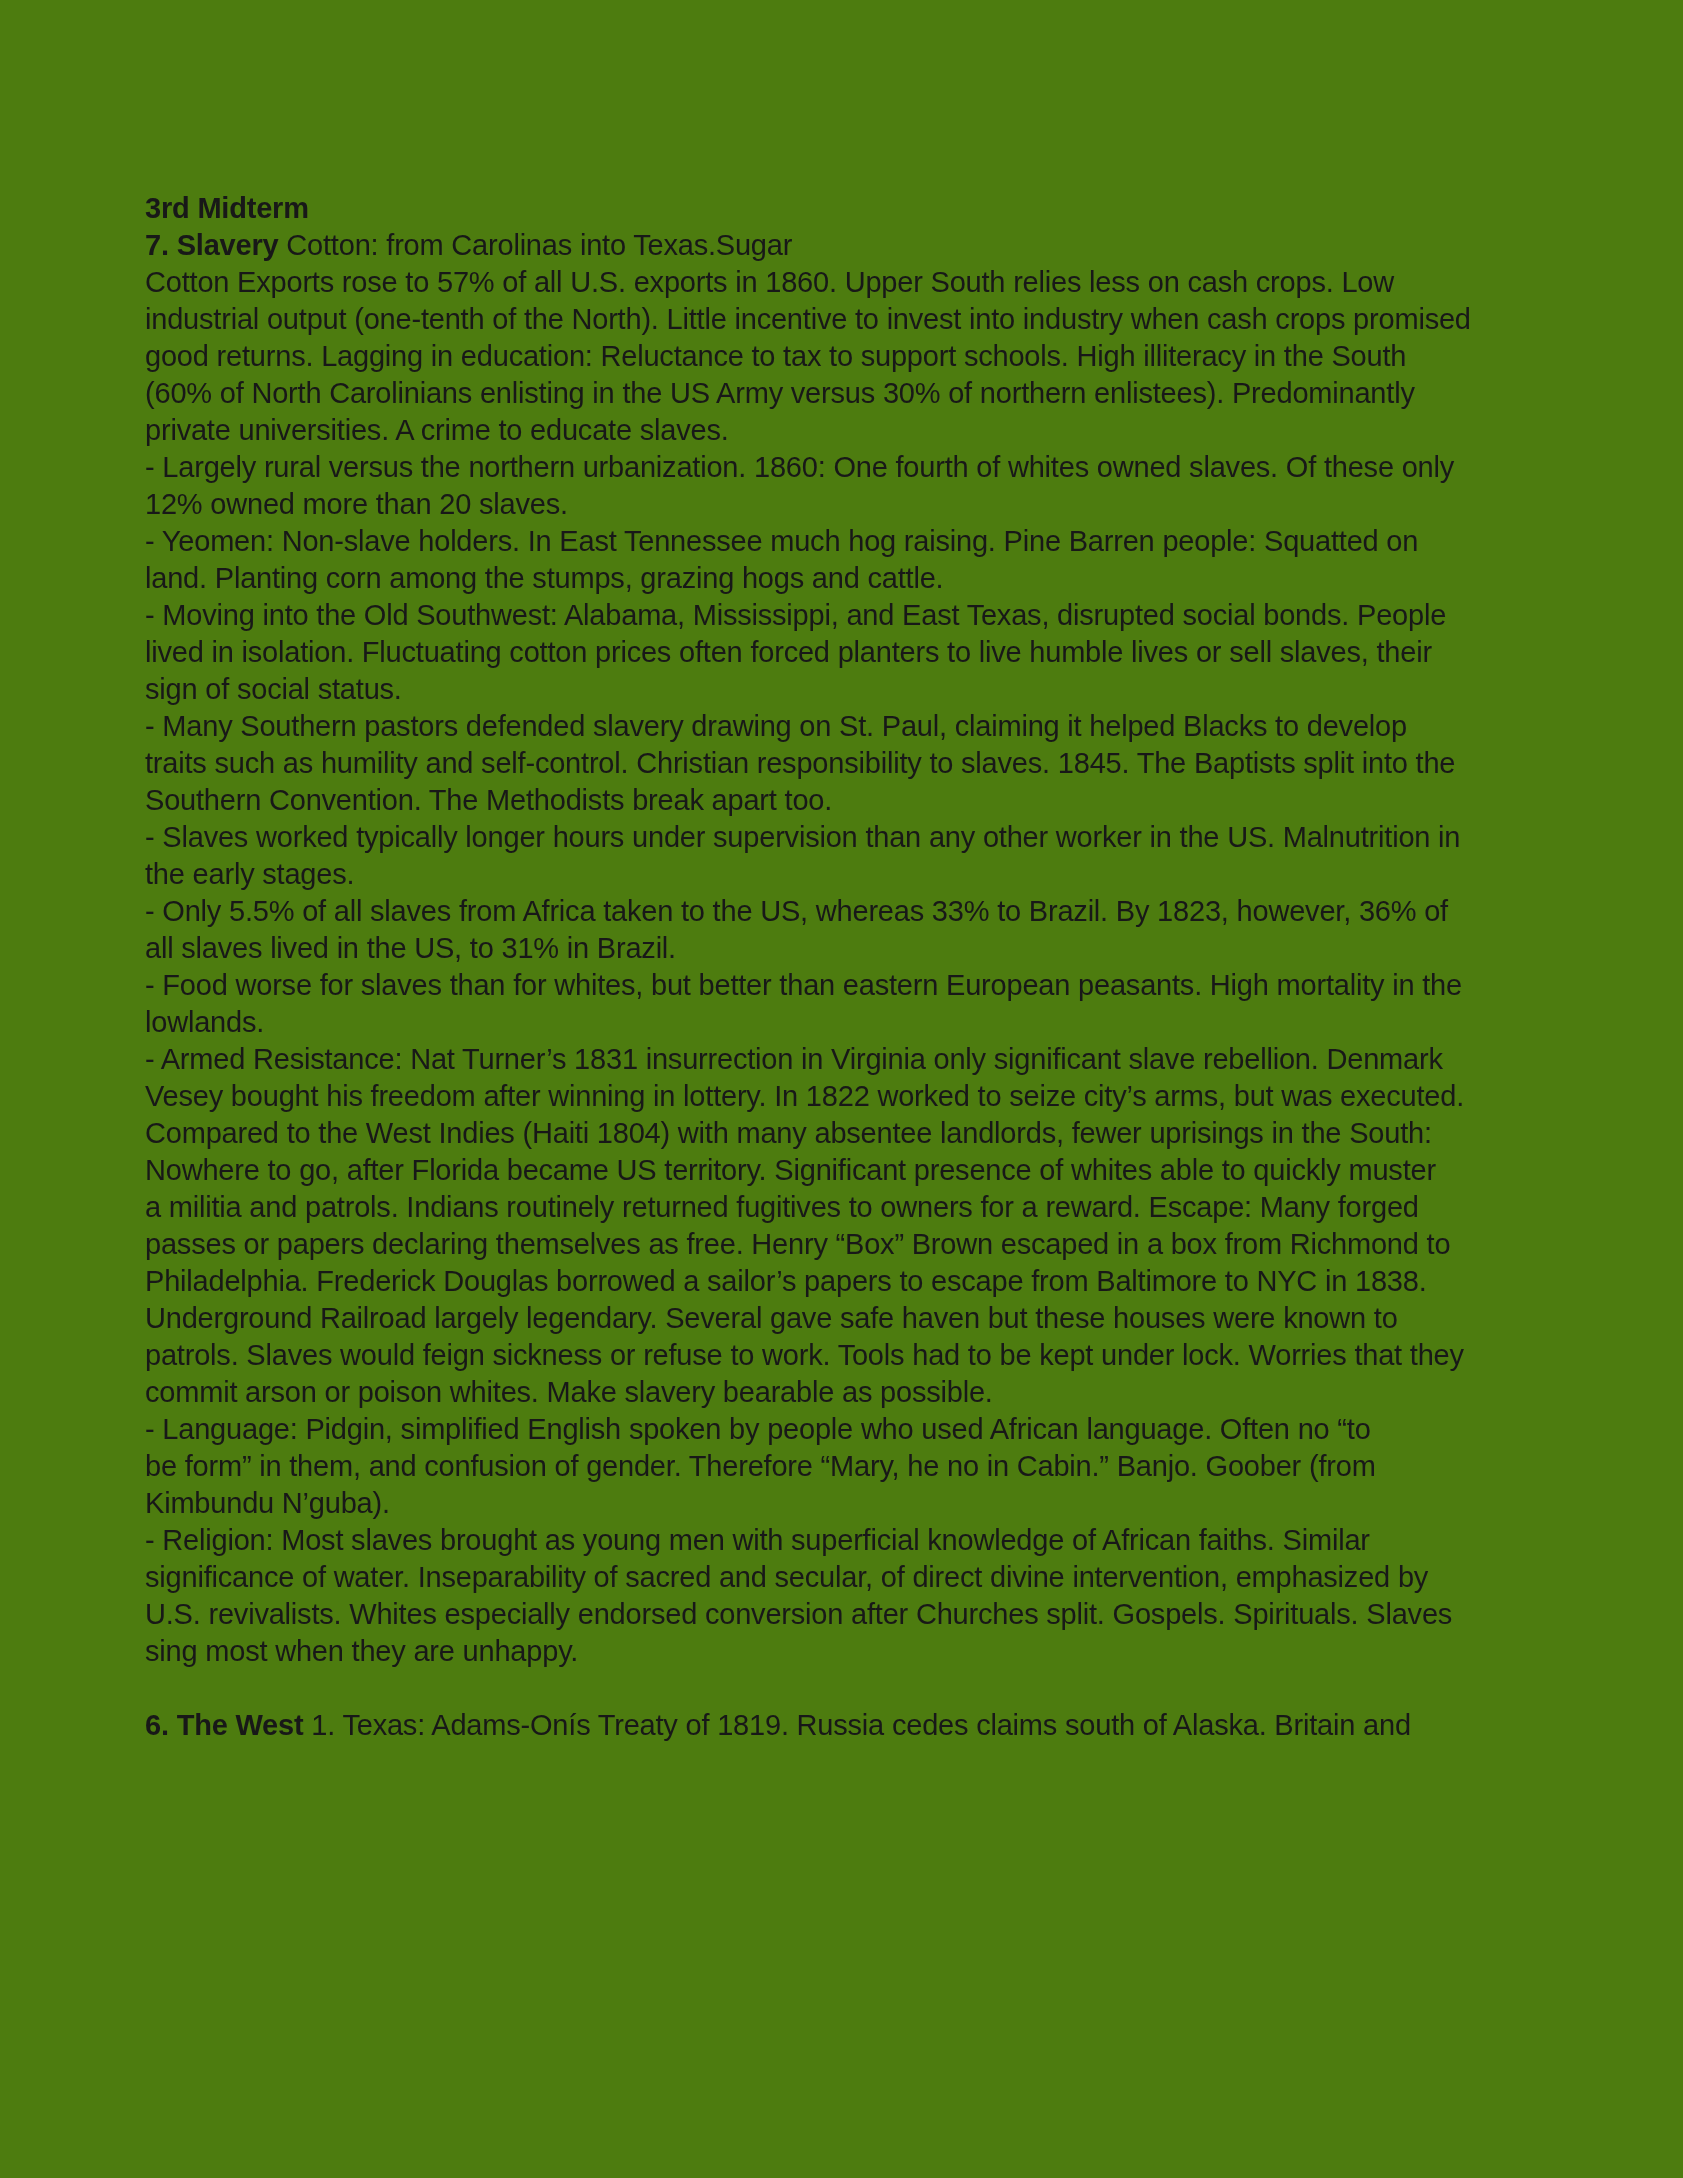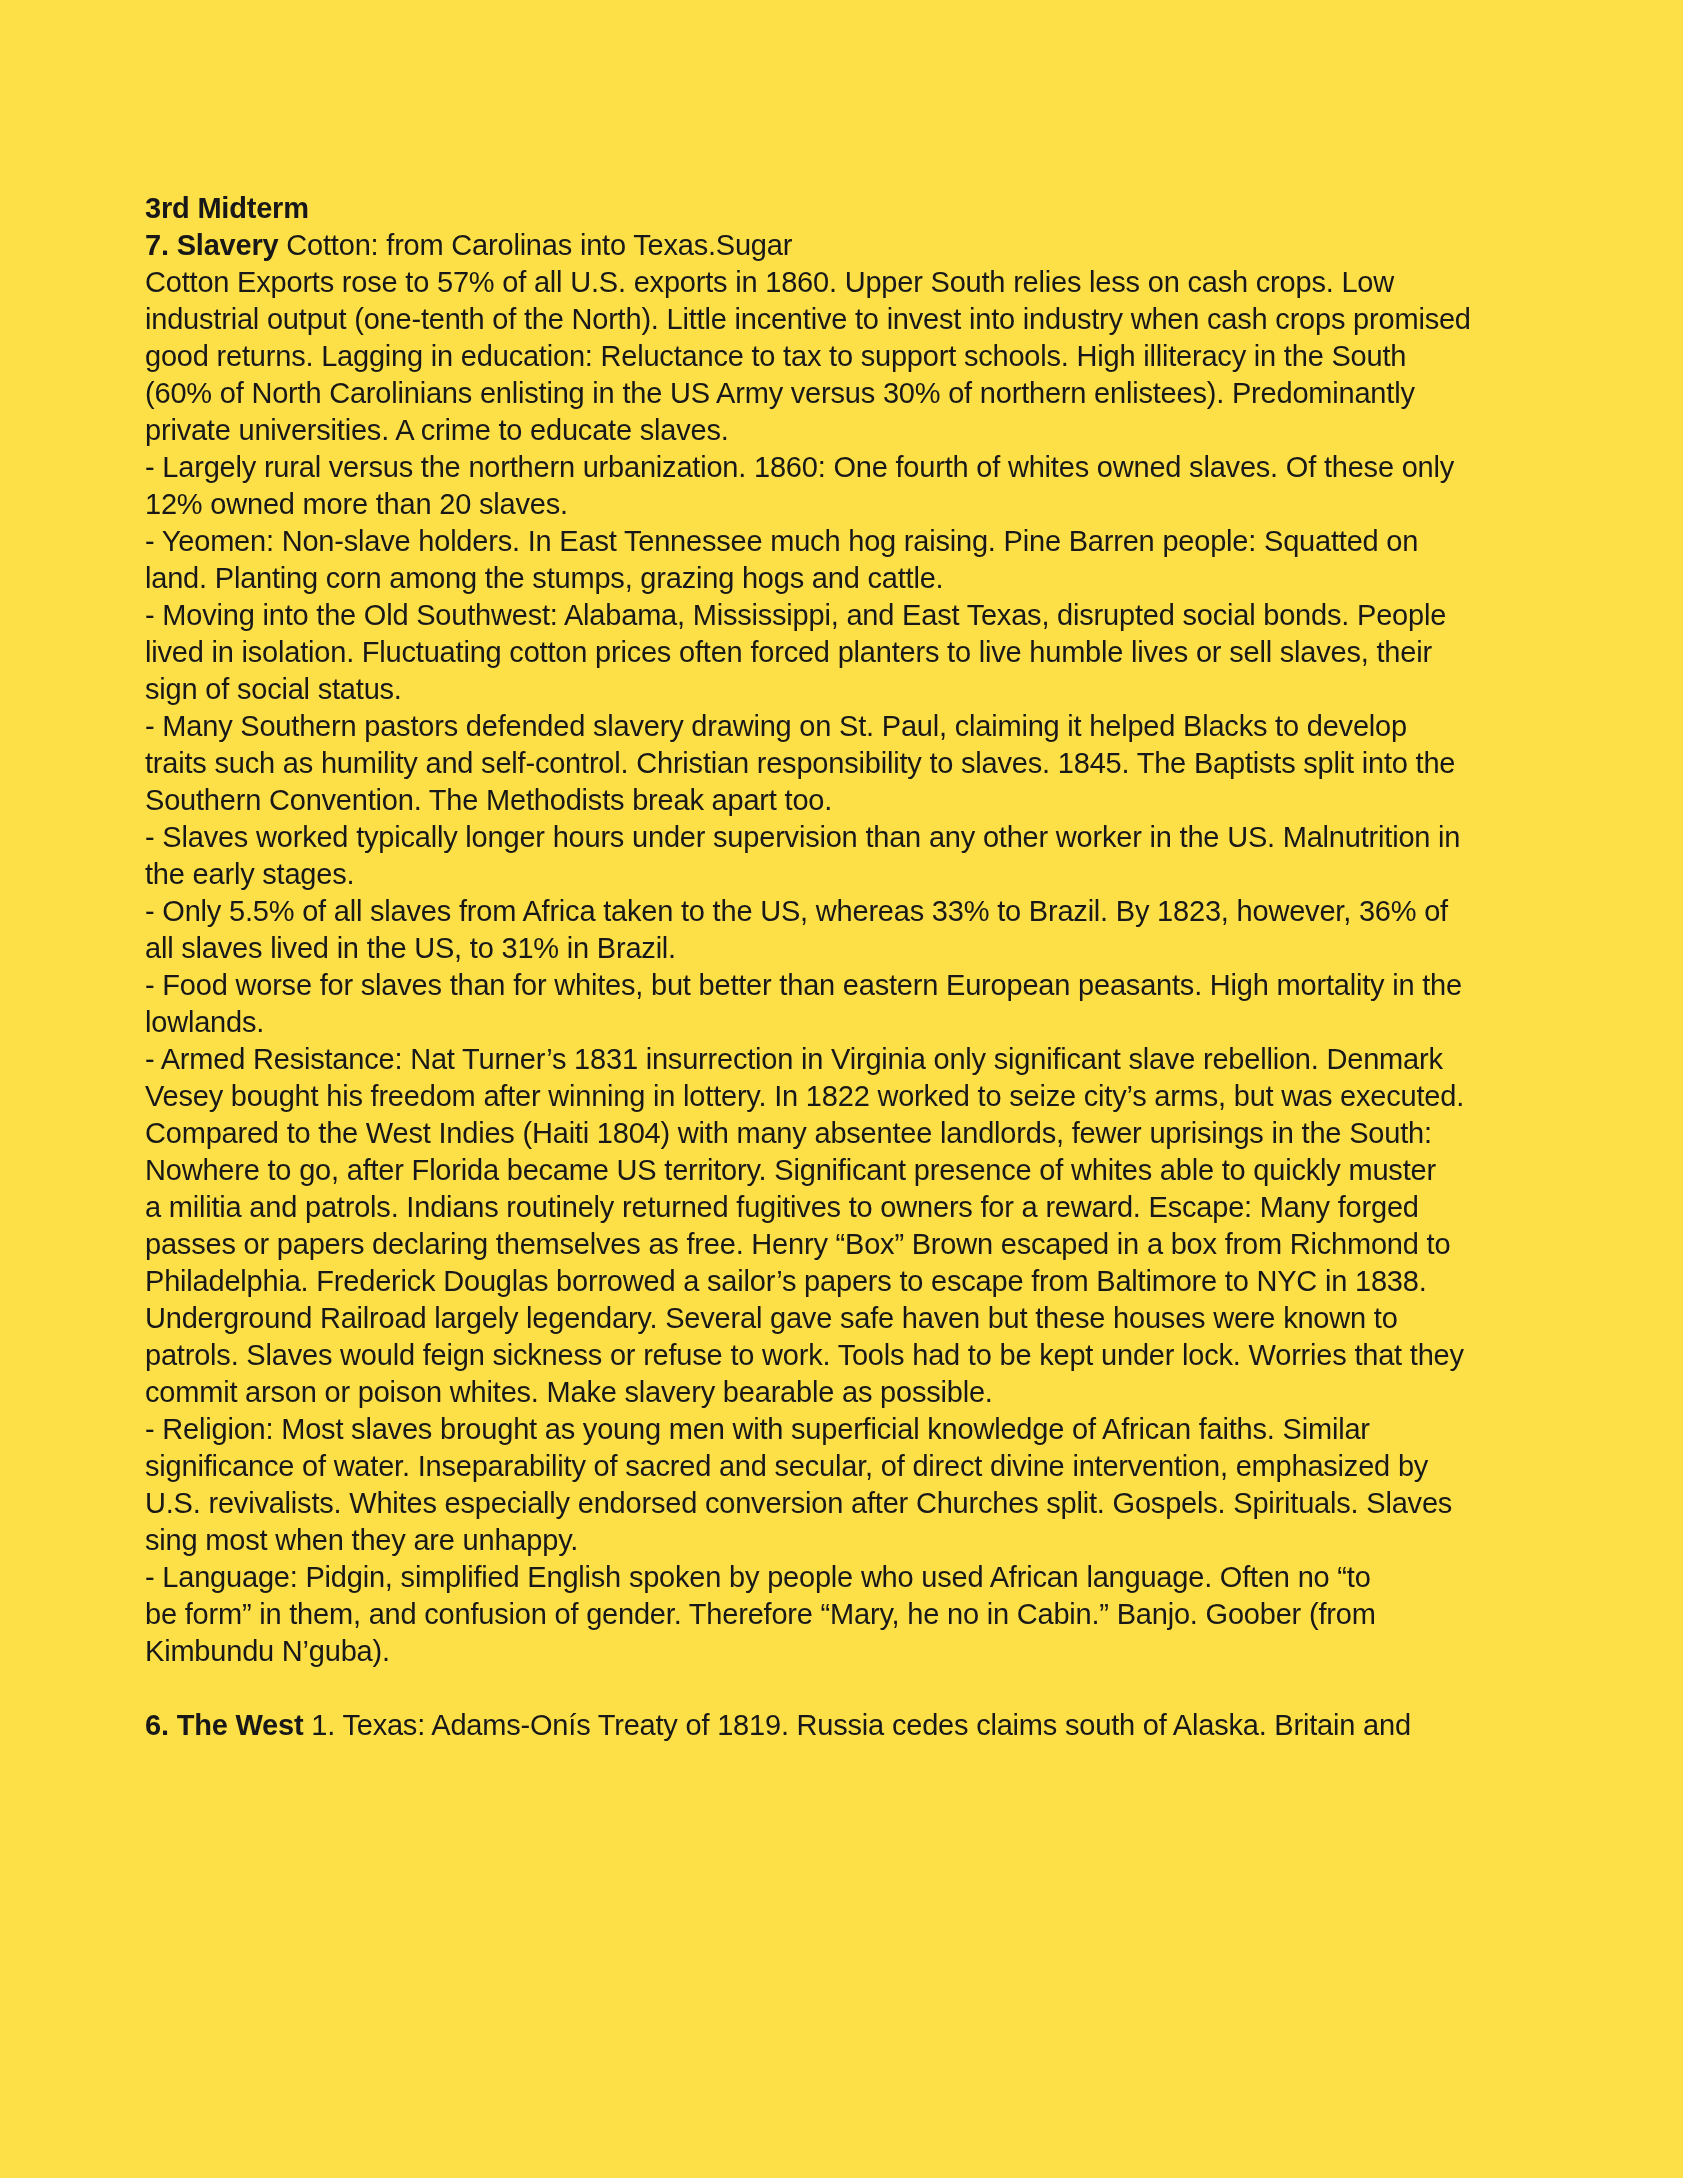--- a/index.html
+++ b/index.html
@@ -4,21 +4,21 @@
 <style>
   html, body {
     margin: 0;
     padding: 0;
     background: #ffffff;
   }
   .sheet {
     position: relative;
     width: 1683px;
     height: 2178px;
-    background: #fde047;
+    background: #4d7c0f;
     overflow: hidden;
     font-family: "Liberation Sans", sans-serif;
     color: #181818;
   }
   .content {
     position: absolute;
     left: 145px;
     top: 190px;
     width: 1426px;
   }
@@ -45,19 +45,19 @@
       <p class="para"><strong>7. Slavery </strong>Cotton: from Carolinas into Texas.Sugar</p>
       <p class="para">Cotton Exports rose to 57% of all U.S. exports in 1860. Upper South relies less on cash crops. Low<br>industrial output (one-tenth of the North). Little incentive to invest into industry when cash crops promised<br>good returns. Lagging in education: Reluctance to tax to support schools. High illiteracy in the South<br>(60% of North Carolinians enlisting in the US Army versus 30% of northern enlistees). Predominantly<br>private universities. A crime to educate slaves.</p>
       <p class="para">- Largely rural versus the northern urbanization. 1860: One fourth of whites owned slaves. Of these only<br>12% owned more than 20 slaves.</p>
       <p class="para">- Yeomen: Non-slave holders. In East Tennessee much hog raising. Pine Barren people: Squatted on<br>land. Planting corn among the stumps, grazing hogs and cattle.</p>
       <p class="para">- Moving into the Old Southwest: Alabama, Mississippi, and East Texas, disrupted social bonds. People<br>lived in isolation. Fluctuating cotton prices often forced planters to live humble lives or sell slaves, their<br>sign of social status.</p>
       <p class="para">- Many Southern pastors defended slavery drawing on St. Paul, claiming it helped Blacks to develop<br>traits such as humility and self-control. Christian responsibility to slaves. 1845. The Baptists split into the<br>Southern Convention. The Methodists break apart too.</p>
       <p class="para">- Slaves worked typically longer hours under supervision than any other worker in the US. Malnutrition in<br>the early stages.</p>
       <p class="para">- Only 5.5% of all slaves from Africa taken to the US, whereas 33% to Brazil. By 1823, however, 36% of<br>all slaves lived in the US, to 31% in Brazil.</p>
       <p class="para">- Food worse for slaves than for whites, but better than eastern European peasants. High mortality in the<br>lowlands.</p>
       <p class="para">- Armed Resistance: Nat Turner’s 1831 insurrection in Virginia only significant slave rebellion. Denmark<br>Vesey bought his freedom after winning in lottery. In 1822 worked to seize city’s arms, but was executed.<br>Compared to the West Indies (Haiti 1804) with many absentee landlords, fewer uprisings in the South:<br>Nowhere to go, after Florida became US territory. Significant presence of whites able to quickly muster<br>a militia and patrols. Indians routinely returned fugitives to owners for a reward. Escape: Many forged<br>passes or papers declaring themselves as free. Henry “Box” Brown escaped in a box from Richmond to<br>Philadelphia. Frederick Douglas borrowed a sailor’s papers to escape from Baltimore to NYC in 1838.<br>Underground Railroad largely legendary. Several gave safe haven but these houses were known to<br>patrols. Slaves would feign sickness or refuse to work. Tools had to be kept under lock. Worries that they<br>commit arson or poison whites. Make slavery bearable as possible.</p>
+      <p class="para">- Language: Pidgin, simplified English spoken by people who used African language. Often no “to<br>be form” in them, and confusion of gender. Therefore “Mary, he no in Cabin.” Banjo. Goober (from<br>Kimbundu N’guba).</p>
       <p class="para">- Religion: Most slaves brought as young men with superficial knowledge of African faiths. Similar<br>significance of water. Inseparability of sacred and secular, of direct divine intervention, emphasized by<br>U.S. revivalists. Whites especially endorsed conversion after Churches split. Gospels. Spirituals. Slaves<br>sing most when they are unhappy.</p>
-      <p class="para">- Language: Pidgin, simplified English spoken by people who used African language. Often no “to<br>be form” in them, and confusion of gender. Therefore “Mary, he no in Cabin.” Banjo. Goober (from<br>Kimbundu N’guba).</p>
       <p class="para blank">&nbsp;</p>
       <p class="para"><strong>6. The West </strong>1. Texas: Adams-Onís Treaty of 1819. Russia cedes claims south of Alaska. Britain and</p>
     </div>
 </div>
 
 
 </body></html>

